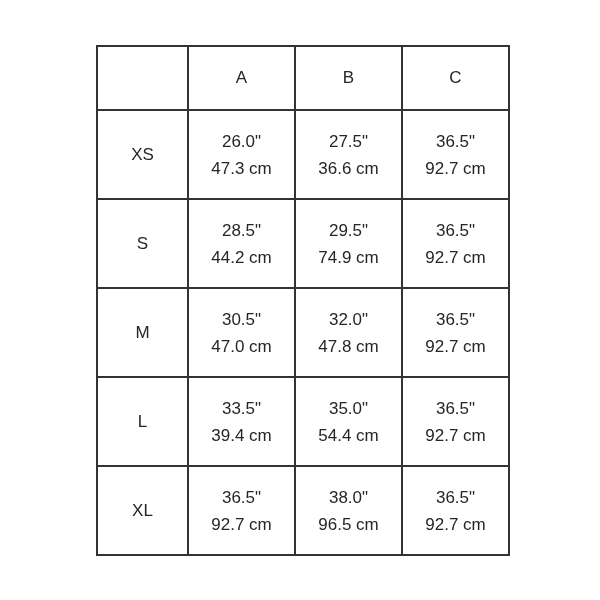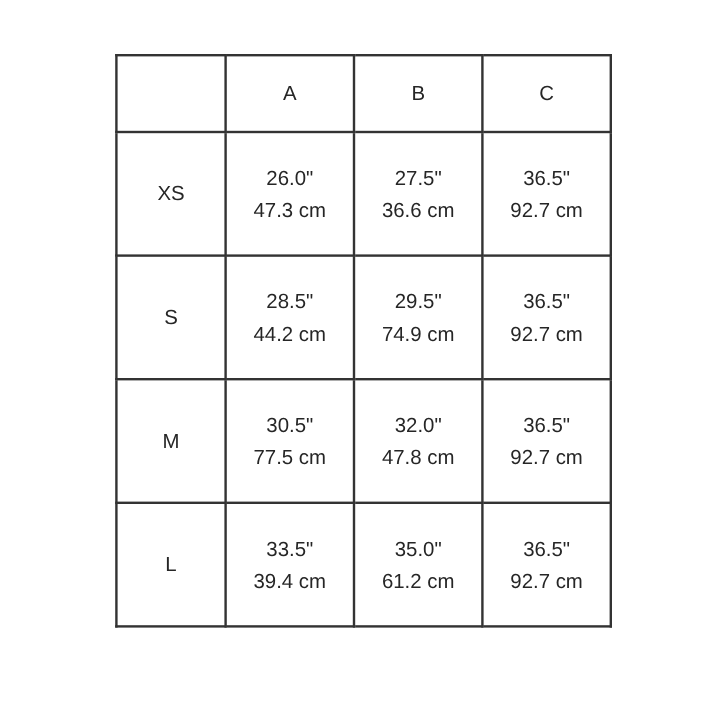--- a/index.html
+++ b/index.html
@@ -26,21 +26,21 @@
     border: 2px solid #333333;
     text-align: center;
     vertical-align: middle;
     font-weight: 400;
     font-size: 17px;
     color: #262626;
     background: #ffffff;
     padding: 0;
   }
   tr.header-row { height: 64px; }
-  tr.data-row   { height: 103px; }
+  tr.data-row   { height: 89px; }
   col.label-col { width: 91px; }
   col.value-col { width: 107px; }
   .measure-line { line-height: 27px; }
 </style>
 </head>
 <body>
 
 <div class="chart-wrap">
   <table class="size-chart">
     <colgroup>
@@ -86,43 +86,58 @@
         <td>
           <div class="measure-line">36.5"</div>
           <div class="measure-line">92.7 cm</div>
         </td>
       </tr>
 
       <tr class="data-row">
         <td>M</td>
         <td>
           <div class="measure-line">30.5"</div>
-          <div class="measure-line">77.5 cm</div>
+          <div class="measure-line">47.0 cm</div>
         </td>
         <td>
           <div class="measure-line">32.0"</div>
           <div class="measure-line">47.8 cm</div>
         </td>
         <td>
           <div class="measure-line">36.5"</div>
           <div class="measure-line">92.7 cm</div>
         </td>
       </tr>
 
       <tr class="data-row">
         <td>L</td>
         <td>
           <div class="measure-line">33.5"</div>
           <div class="measure-line">39.4 cm</div>
         </td>
         <td>
           <div class="measure-line">35.0"</div>
-          <div class="measure-line">61.2 cm</div>
+          <div class="measure-line">54.4 cm</div>
         </td>
         <td>
           <div class="measure-line">36.5"</div>
           <div class="measure-line">92.7 cm</div>
         </td>
       </tr>
 
+      <tr class="data-row">
+        <td>XL</td>
+        <td>
+          <div class="measure-line">36.5"</div>
+          <div class="measure-line">92.7 cm</div>
+        </td>
+        <td>
+          <div class="measure-line">38.0"</div>
+          <div class="measure-line">96.5 cm</div>
+        </td>
+        <td>
+          <div class="measure-line">36.5"</div>
+          <div class="measure-line">92.7 cm</div>
+        </td>
+      </tr>
     </tbody>
   </table>
 </div>
 
 </body></html>

